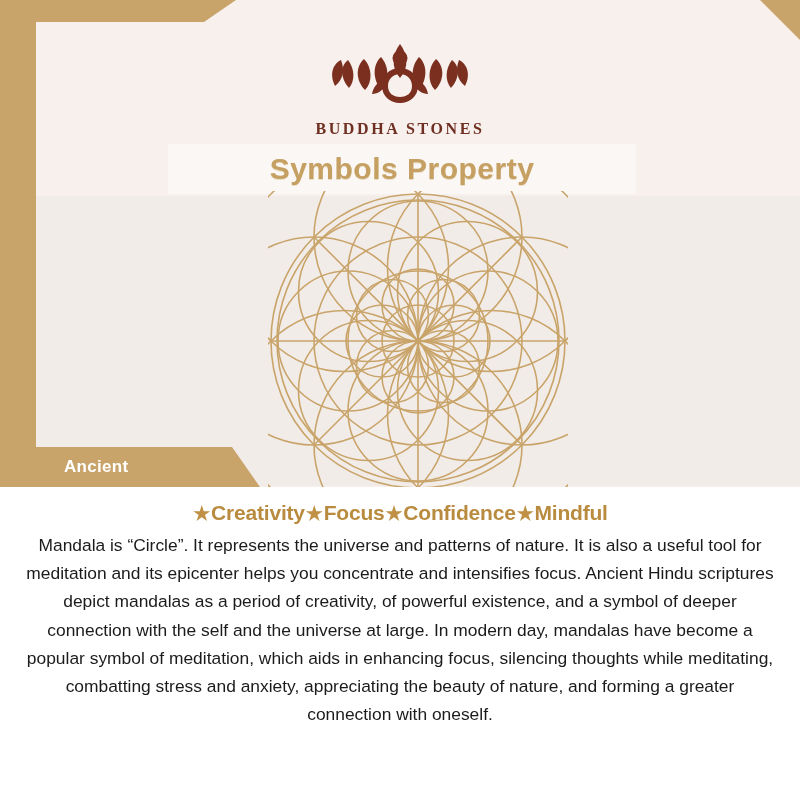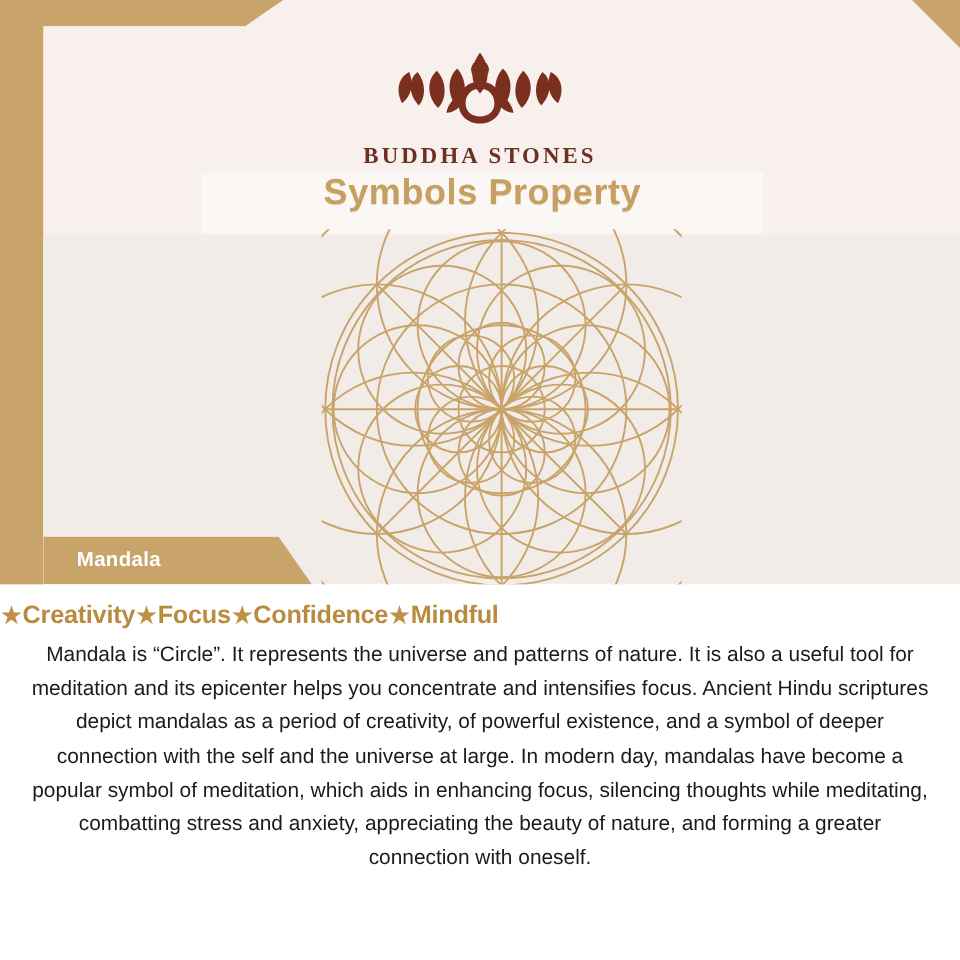--- a/index.html
+++ b/index.html
@@ -76,36 +76,37 @@
 
   
   .logo-block {
     position: absolute;
     left: 0; right: 0; top: 24px;
     text-align: center;
   }
   .logo-mark { display: block; margin: 0 auto; }
   .brand-name {
     margin-top: 6px;
-    font-size: 19px;
+    font-size: 16px;
     letter-spacing: 2.6px;
     font-weight: bold;
     color: #6f2e22;
     font-family: "Liberation Serif", serif;
   }
 
   
   .title-band {
     position: absolute;
     left: 168px;
     top: 144px;
     width: 468px;
     height: 50px;
     background: #fbf7f4;
     display: flex;
+    align-items: center;
     justify-content: center;
   }
   .title-text {
     font-size: 30px;
     font-weight: bold;
     color: #c5a062;
     letter-spacing: 0.5px;
     text-shadow: 0 1px 0 #e8dcc6;
   }
 
@@ -149,21 +150,21 @@
   .text-panel {
     position: absolute;
     left: 0;
     top: 487px;
     width: 800px;
     height: 313px;
     background: #ffffff;
   }
   .keywords {
     margin: 14px 0 6px 0;
-    text-align: left;
+    text-align: center;
     color: #b98b3f;
     font-size: 21px;
     font-weight: bold;
     letter-spacing: -0.2px;
   }
   .keywords .star {
     color: #c09145;
     font-size: 19px;
     padding: 0 1px;
   }
@@ -266,21 +267,21 @@
               <circle cx="46" cy="150" r="104"></circle>
               <circle cx="76.5" cy="76.5" r="104"></circle>
             </g>
           </g>
         </svg>
       </span>
     </div>
   </div>
 
   <div class="label-ribbon">
-    <span>Mandala</span>
+    <span>Ancient</span>
   </div>
 
   <div class="text-panel">
     <div class="keywords">
       <span class="star">★</span><span>Creativity</span><span class="star">★</span><span>Focus</span><span class="star">★</span><span>Confidence</span><span class="star">★</span><span>Mindful</span>
     </div>
     <p class="body-copy">Mandala is “Circle”. It represents the universe and patterns of nature. It is also a useful tool for meditation and its epicenter helps you concentrate and intensifies focus. Ancient Hindu scriptures depict mandalas as a period of creativity, of powerful existence, and a symbol of deeper connection with the self and the universe at large. In modern day, mandalas have become a popular symbol of meditation, which aids in enhancing focus, silencing thoughts while meditating, combatting stress and anxiety, appreciating the beauty of nature, and forming a greater connection with oneself.</p>
   </div>
 </div>
 

